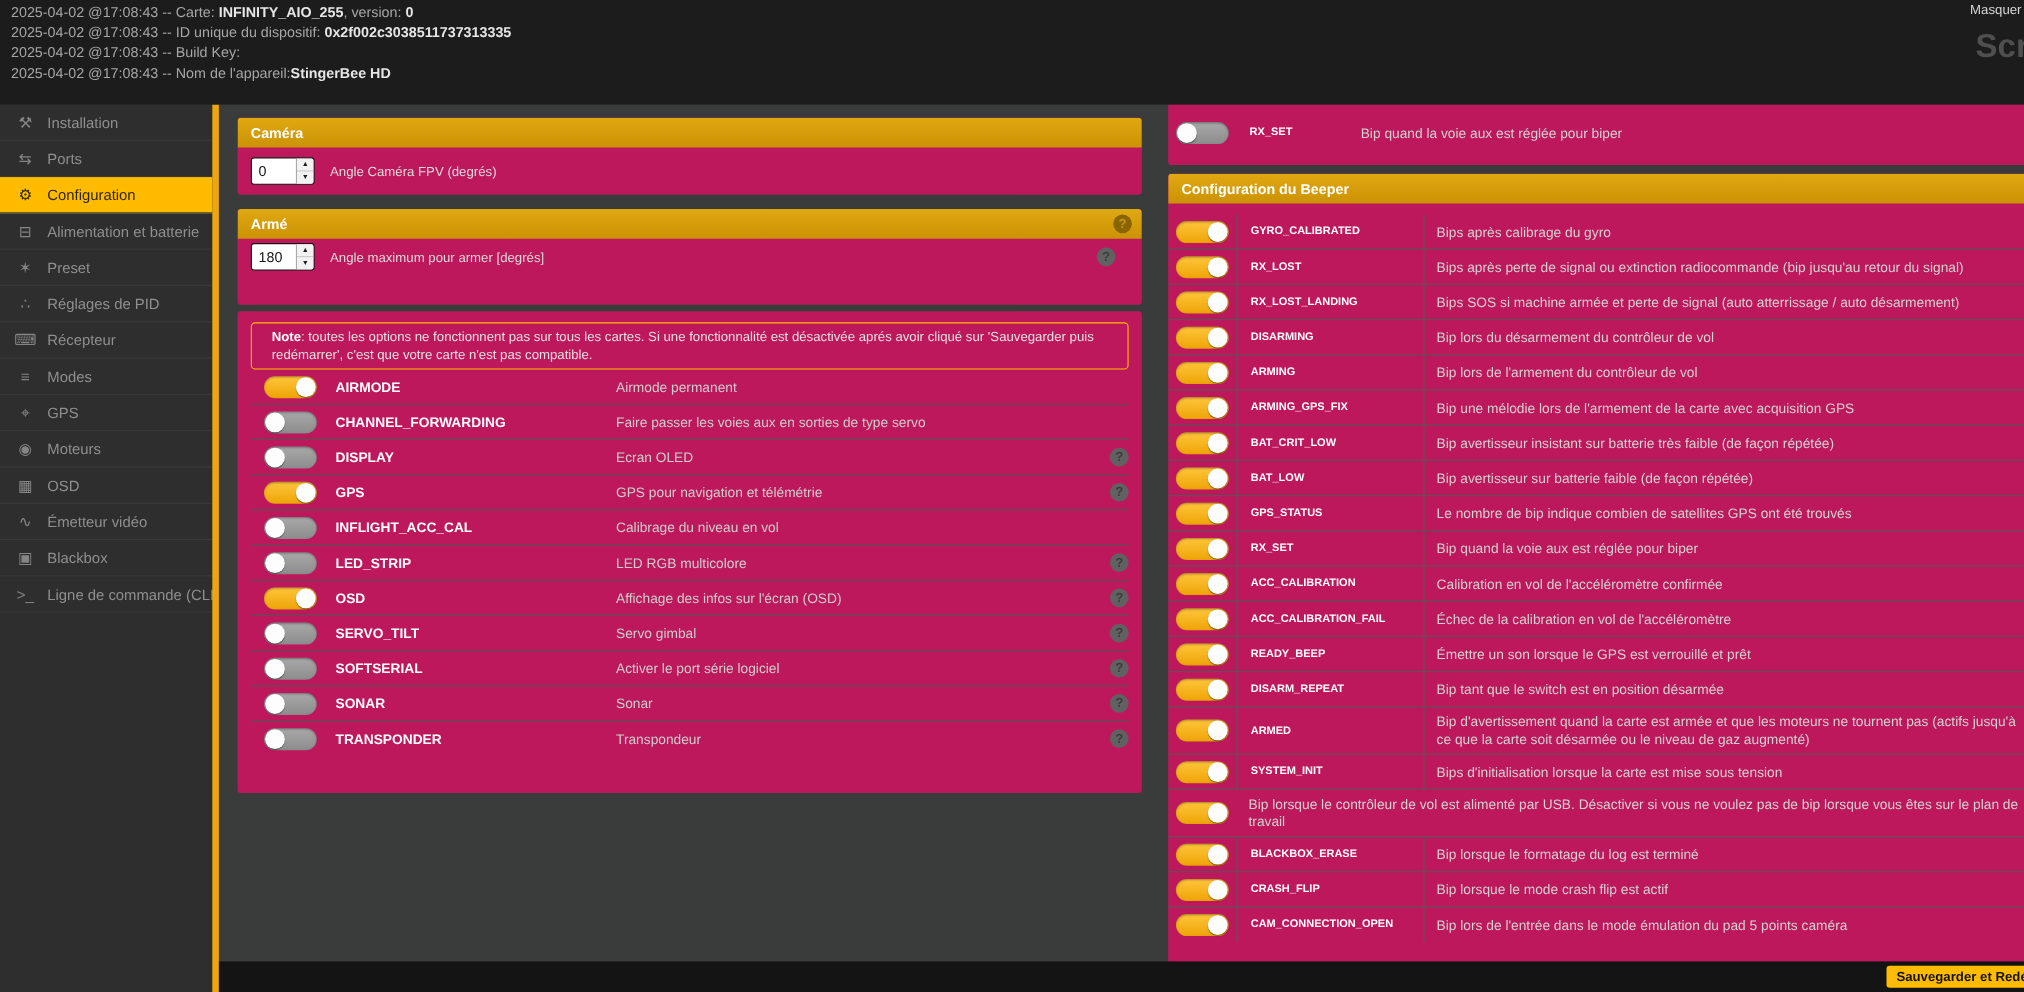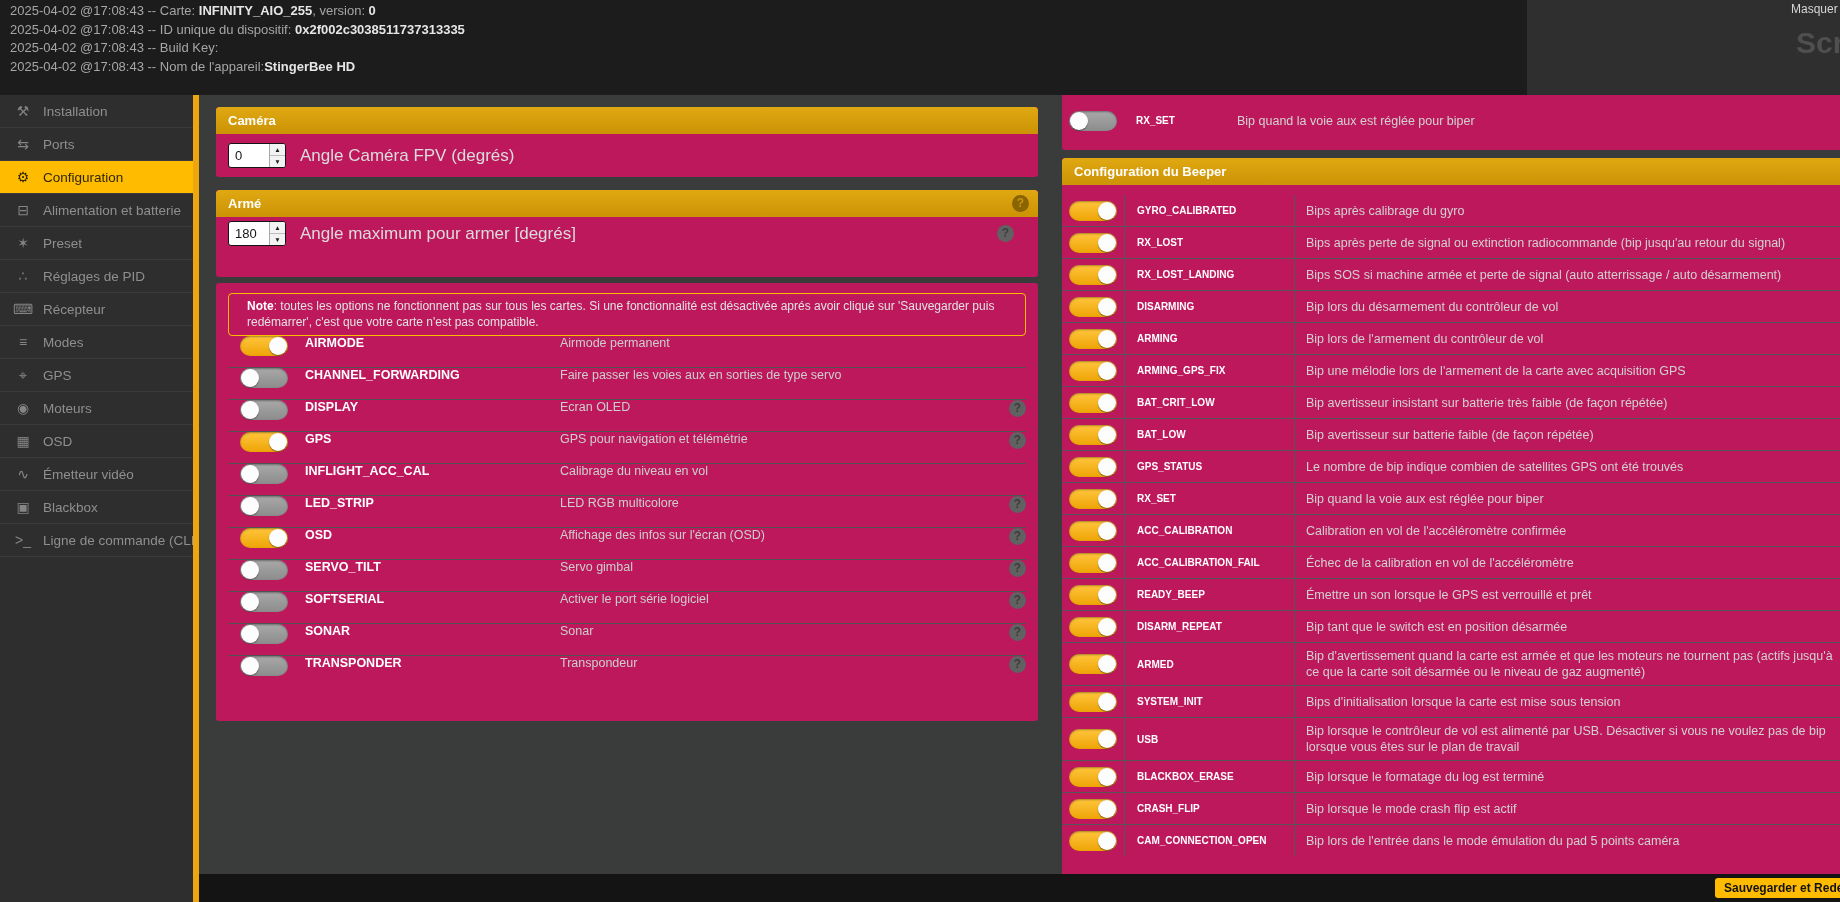--- a/index.html
+++ b/index.html
@@ -1,20 +1,20 @@
 <!DOCTYPE html>
 <html><head>
 <meta charset="utf-8">
 <style>
   html,body{margin:0;padding:0}
   body{width:1840px;height:902px;position:relative;overflow:hidden;background:#2f2f2f;
        font-family:"Liberation Sans",sans-serif;-webkit-font-smoothing:antialiased}
 
   
-  .log{position:absolute;left:0;top:0;width:1527px;height:95px;background:#1c1c1c;
+  .log{position:absolute;left:0;top:0;width:1840px;height:95px;background:#1c1c1c;
        box-sizing:border-box;padding:2px 0 0 10px;z-index:5}
   .log-line{font-size:13px;line-height:18.6px;color:#a6a6a6;white-space:nowrap}
   .log-line b{color:#e6e6e6;font-weight:bold}
   .hide-link{position:absolute;top:2px;left:1791px;font-size:12px;color:#d6d6d6;cursor:pointer;white-space:nowrap;z-index:6}
   .shot-ghost{position:absolute;top:26px;left:1796px;font-size:30px;font-weight:bold;color:#4f4f4f;white-space:nowrap;z-index:6}
 
   
   .sidebar{position:absolute;left:0;top:95px;width:193px;height:807px;background:#2e2e2e;z-index:4}
   .side-item{height:32px;display:flex;align-items:center;gap:10px;padding-left:13px;
              color:#8f8f8f;font-size:13.5px;border-bottom:1px solid #3a3a3a;cursor:pointer;white-space:nowrap}
@@ -34,39 +34,39 @@
   .gbox-header .helpdot{position:absolute;right:9px;top:5px;background:#8a6400;color:#c59410}
 
   
   .numrow{display:flex;align-items:center;padding:9px 12px}
   .numinput{width:58px;height:25px;background:#fff;border:1px solid #141414;border-radius:3px;
             display:flex;align-items:stretch;overflow:hidden;flex:0 0 58px;box-sizing:border-box}
   .numval{flex:1;font-size:13px;color:#151515;display:flex;align-items:center;padding-left:6px}
   .spin{width:15px;border-left:1px solid #a9a9a9;display:flex;flex-direction:column;cursor:pointer}
   .spin span{flex:1;font-size:6.5px;color:#1d1d1d;display:flex;align-items:center;justify-content:center;background:#f2f2f2}
   .spin .up{border-bottom:1px solid #bdbdbd}
-  .numlabel{margin-left:14px;font-size:17px;color:#dcdcdc}
+  .numlabel{margin-left:14px;font-size:12px;color:#dcdcdc}
   .numrow .helpdot{margin-left:auto;margin-right:12px}
 
   
   .toggle{width:48px;height:20px;border-radius:11px;position:relative;cursor:pointer;
           background:linear-gradient(180deg,#a9a9a9,#8c8c8c);box-shadow:inset 0 1px 2px rgba(0,0,0,.35)}
   .toggle .knob{position:absolute;top:1px;left:1px;width:18px;height:18px;border-radius:50%;
                 background:#fdfdfd;box-shadow:0 1px 1px rgba(0,0,0,.45)}
   .toggle.on{background:linear-gradient(180deg,#ffc63c,#eea406)}
   .toggle.on .knob{left:auto;right:1px}
 
   
   .note{margin:10px 12px 0 12px;border:1px solid #ffbb00;border-radius:4px;padding:5px 18px;
         font-size:12px;line-height:15.5px;color:#e2e2e2}
   .note b{color:#fff}
 
   
   .frows{margin:0 12px}
-  .frow{display:flex;align-items:flex-start;min-height:31px;padding-left:12px}
+  .frow{display:flex;align-items:center;min-height:31px;padding-left:12px}
   .frow + .frow{border-top:1px solid #535353}
   .cell-toggle{width:65px;flex:0 0 65px;display:flex;align-items:center}
   .fname{width:255px;flex:0 0 255px;font-size:12.5px;font-weight:bold;color:#fff;white-space:nowrap}
   .fdesc{flex:1;font-size:12.5px;color:#cecece}
   .frow .helpdot{margin-left:auto;margin-right:0}
 
   
   .brows{margin-top:10px}
   .brow{display:flex;align-items:stretch;min-height:31px}
   .brow + .brow{border-top:1px solid #565656}
@@ -472,21 +472,20 @@
     </div>
     <div class="b-name">SYSTEM_INIT</div>
     <div class="b-desc">Bips d'initialisation lorsque la carte est mise sous tension</div>
   </div>
       <div class="brow">
     <div class="b-toggle">
       <div class="toggle on">
             <span class="knob"></span>
           </div>
     </div>
-    <div class="b-name">USB</div>
     <div class="b-desc">Bip lorsque le contrôleur de vol est alimenté par USB. Désactiver si vous ne voulez pas de bip lorsque vous êtes sur le plan de travail</div>
   </div>
       <div class="brow">
     <div class="b-toggle">
       <div class="toggle on">
             <span class="knob"></span>
           </div>
     </div>
     <div class="b-name">BLACKBOX_ERASE</div>
     <div class="b-desc">Bip lorsque le formatage du log est terminé</div>

